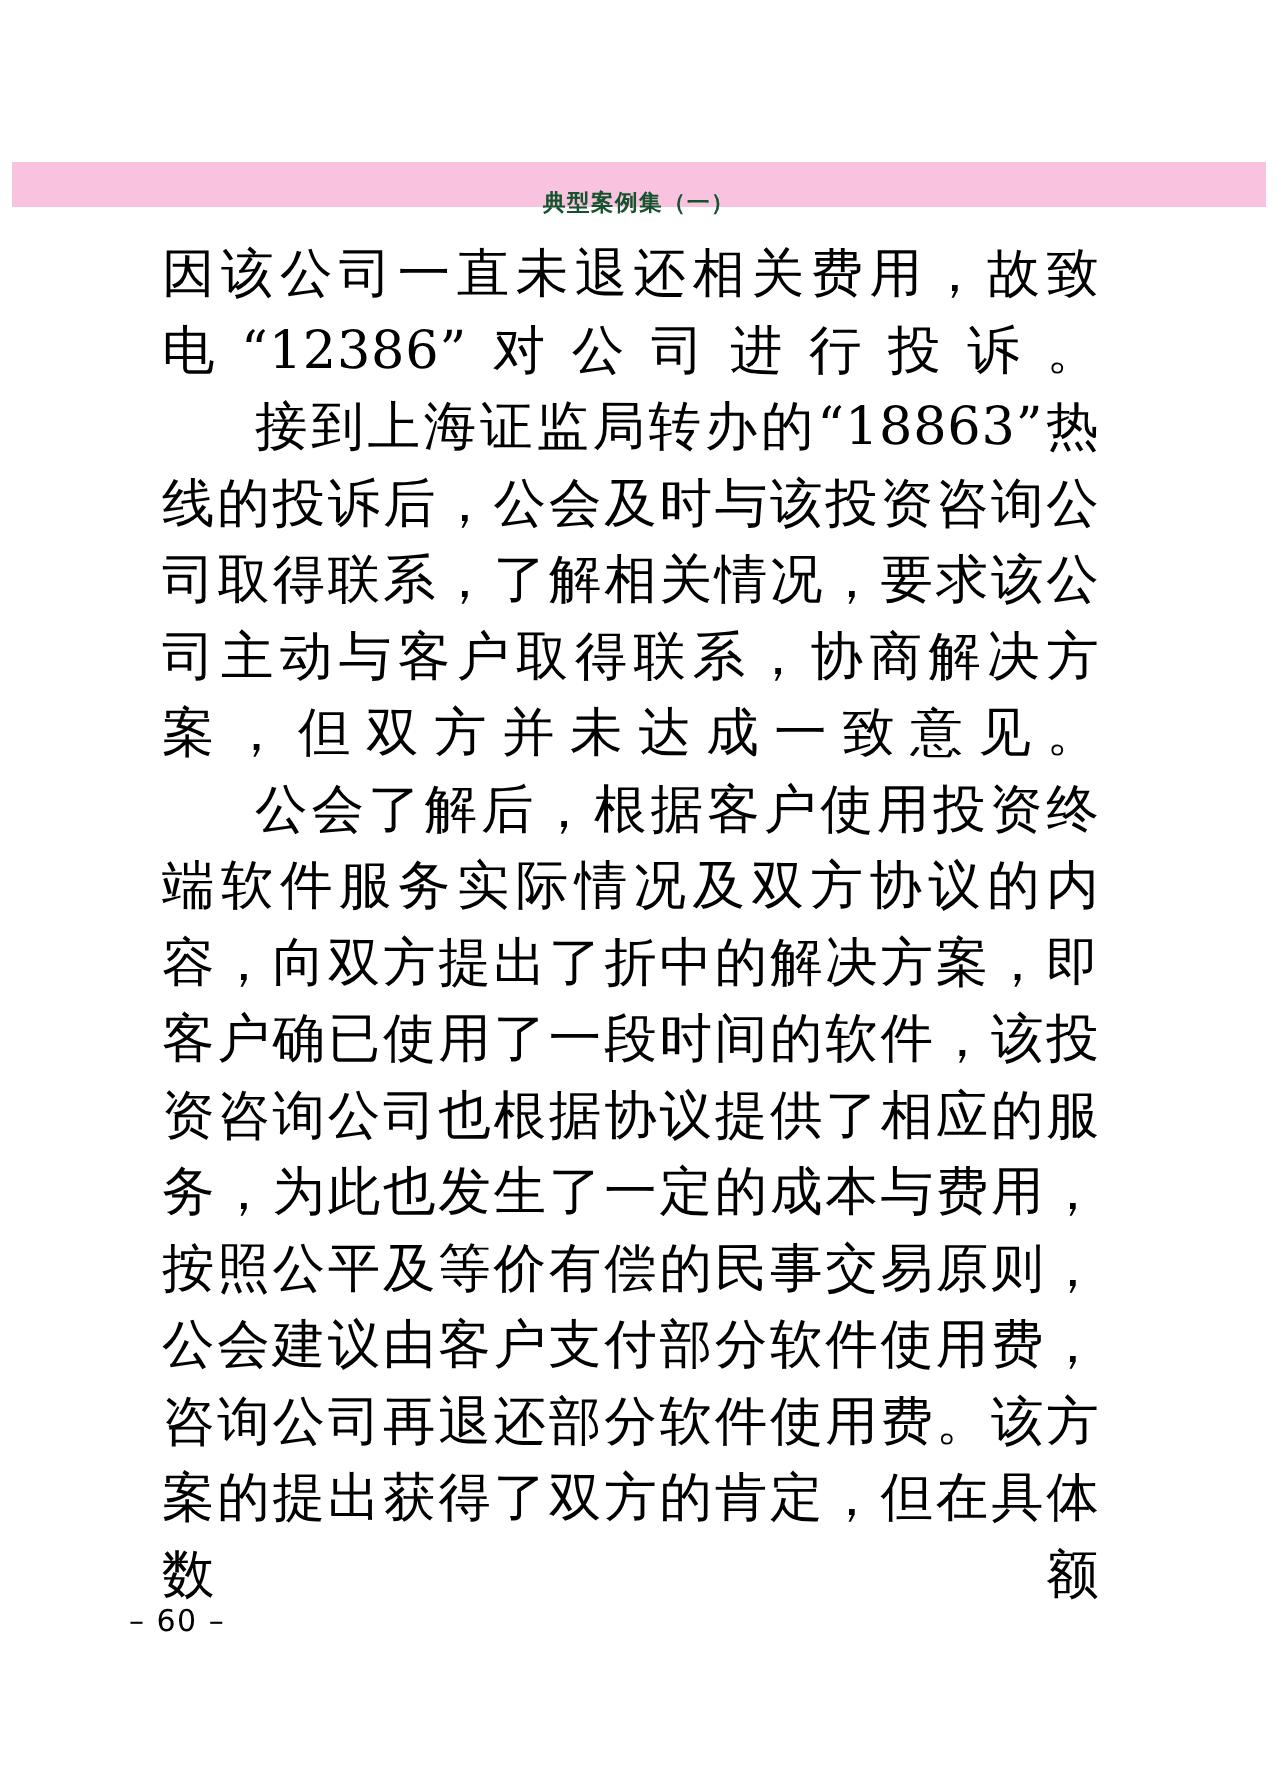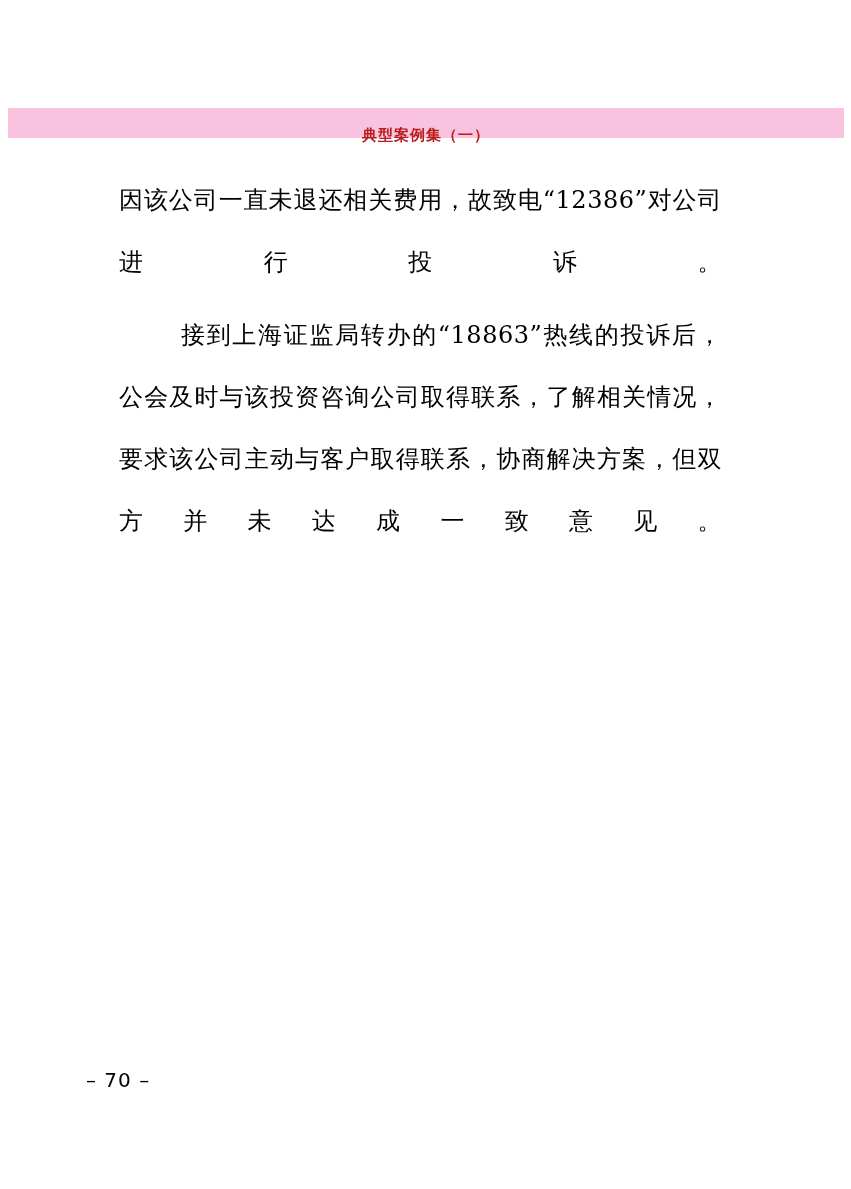--- a/index.html
+++ b/index.html
@@ -34,39 +34,39 @@
     background: #f9c3df;
     display: flex;
     align-items: center;
     justify-content: center;
   }
   .header-title {
     font-family: "DejaVu Sans", "Liberation Sans", sans-serif;
     font-size: 15px;
     font-weight: bold;
     letter-spacing: 1px;
-    color: #b91c1c;
+    color: #14532d;
     white-space: nowrap;
     margin-top: 24px;
   }
 
   
   .body-text {
     position: absolute;
     left: 108px;
     top: 158px;
     width: 625px;
   }
   .para {
-    font-size: 24px;
-    line-height: 62px;
+    font-size: 35px;
+    line-height: 51px;
     text-align: justify;
     text-align-last: justify;
     text-justify: inter-character;
-    margin: 11px;
+    margin: 0;
     letter-spacing: 0.5px;
   }
   .para.indent {
     text-indent: 62px;
   }
 
   
   .footer {
     position: absolute;
     left: 86px;
@@ -85,19 +85,20 @@
 
 <div class="page">
 
   <div class="header-band">
     <div class="header-title">典型案例集（一）</div>
   </div>
 
   <div class="body-text">
     <p class="para">因该公司一直未退还相关费用，故致电“12386”对公司进行投诉。</p>
     <p class="para indent">接到上海证监局转办的“18863”热线的投诉后，公会及时与该投资咨询公司取得联系，了解相关情况，要求该公司主动与客户取得联系，协商解决方案，但双方并未达成一致意见。</p>
+    <p class="para indent">公会了解后，根据客户使用投资终端软件服务实际情况及双方协议的内容，向双方提出了折中的解决方案，即客户确已使用了一段时间的软件，该投资咨询公司也根据协议提供了相应的服务，为此也发生了一定的成本与费用，按照公平及等价有偿的民事交易原则，公会建议由客户支付部分软件使用费，咨询公司再退还部分软件使用费。该方案的提出获得了双方的肯定，但在具体数额</p>
   </div>
 
   <div class="footer">
-    <span class="page-number">– 70 –</span>
+    <span class="page-number">– 60 –</span>
   </div>
 
 </div>
 
 </body></html>

